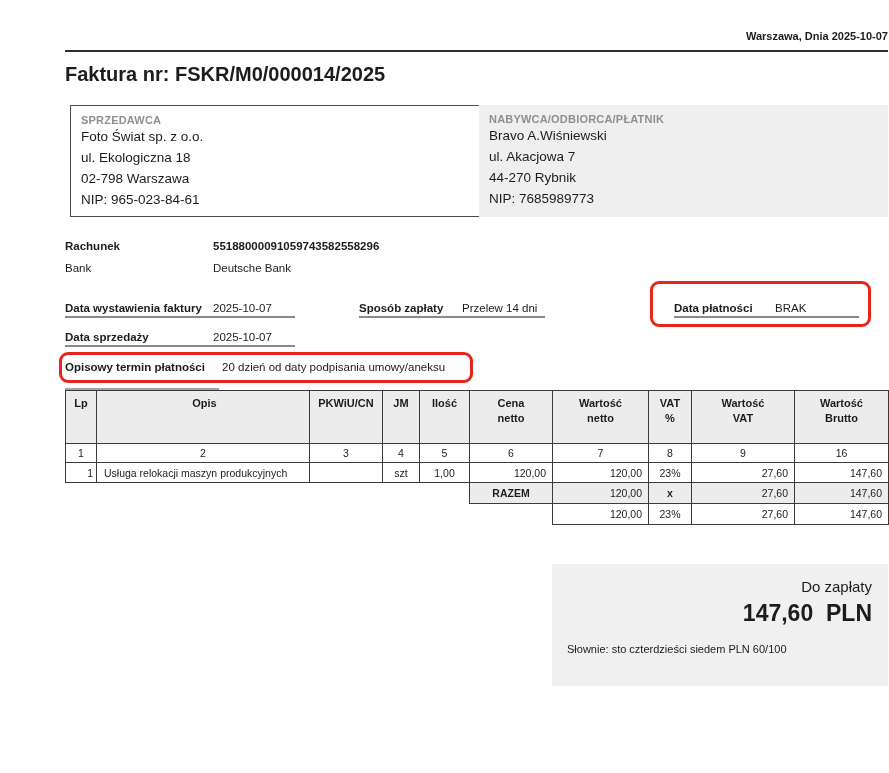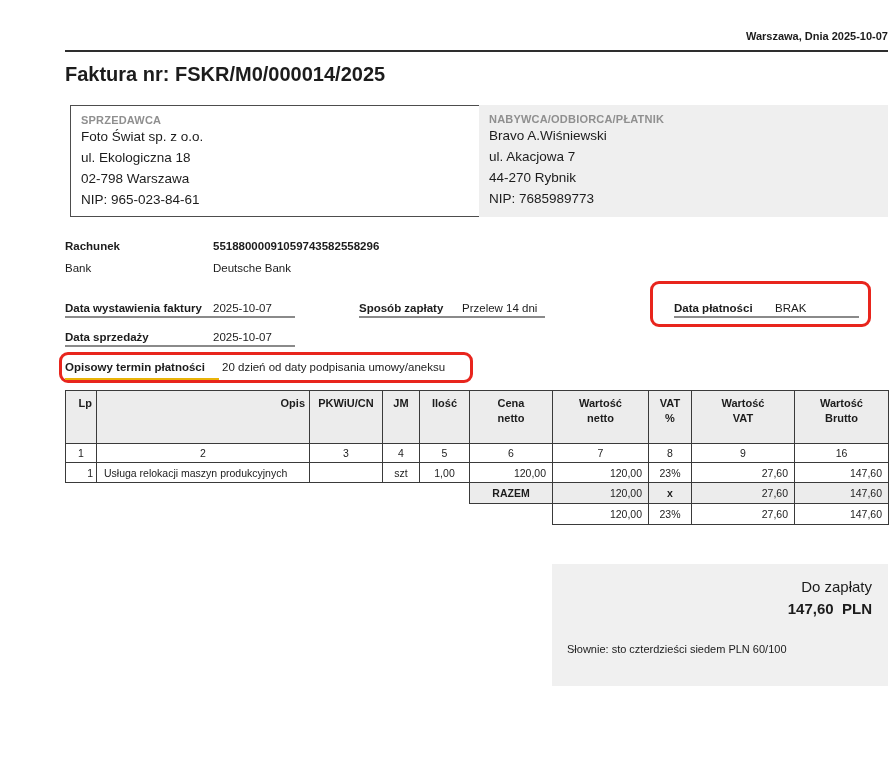--- a/index.html
+++ b/index.html
@@ -24,34 +24,34 @@
   
   .fld{font-size:11.5px;}
   .fld-line{position:absolute;height:0;border-top:2px solid #8a8a8a;}
   .annot{position:absolute;box-sizing:border-box;border:3px solid var(--annot-red,#e8251d);border-radius:9px;background:transparent;}
 
   
   .inv-table{position:absolute;left:33px;top:390px;width:823px;border-collapse:collapse;table-layout:fixed;}
   .inv-table td,.inv-table th{border:1px solid #3a3a3a;font-size:10.5px;padding:0 4px;overflow:hidden;white-space:nowrap;}
   .inv-table th{background:var(--hdr-gray,#ececec);font-weight:bold;font-size:11px;vertical-align:top;padding-top:5px;line-height:15px;height:47px;}
   .inv-table th.ctr{}
-  .inv-table th.lft{text-align:right;padding-left:7px;}
+  .inv-table th.lft{text-align:center;padding-left:7px;}
   .inv-table tr.nums td{height:18px;text-align:center;}
   .inv-table tr.item td{height:19px;}
   .inv-table tr.sum td{height:20px;}
   .inv-table td.rt{text-align:right;padding-right:6px;}
   .inv-table td.ct{text-align:center;}
   .inv-table td.lf{text-align:left;padding-left:7px;}
   .inv-table td.blank{border:none;background:#fff;}
   .inv-table td.gray{background:var(--hdr-gray,#ececec);}
 
   
   .summary{left:520px;top:564px;width:336px;height:122px;background:#f0f0f0;}
   .summary .due{position:absolute;top:14px;right:16px;font-size:15px;}
-  .summary .amount{position:absolute;top:36px;right:16px;font-size:15px;font-weight:bold;white-space:pre;}
+  .summary .amount{position:absolute;top:36px;right:16px;font-size:23px;font-weight:bold;white-space:pre;}
   .summary .words{position:absolute;top:79px;left:15px;font-size:11px;}
 
   .uwagi{left:33px;top:704px;font-size:10px;font-weight:bold;}
 </style>
 </head>
 <body>
 
 <div class="page">
 
   <div class="abs place-date">Warszawa, Dnia 2025-10-07</div>
@@ -90,21 +90,21 @@
   <div class="annot" style="left:618px;top:281px;width:221px;height:46px;"></div>
   <div class="abs fld b" style="left:642px;top:302px;">Data płatności</div>
   <div class="abs fld" style="left:743px;top:302px;">BRAK</div>
   <div class="fld-line" style="left:642px;top:316px;width:185px;"></div>
 
   <div class="abs fld b" style="left:33px;top:331px;">Data sprzedaży</div>
   <div class="abs fld" style="left:181px;top:331px;">2025-10-07</div>
   <div class="fld-line" style="left:33px;top:345px;width:230px;"></div>
 
   <div class="annot" style="left:27px;top:352px;width:414px;height:31px;"></div>
-  <div class="abs fld b" style="left:33px;top:361px;border-bottom:2px solid #eab308;padding-right:14px;padding-bottom:5px;">Opisowy termin płatności</div>
+  <div class="abs fld b" style="left:33px;top:361px;border-bottom:2px solid #a3a3a3;padding-right:14px;padding-bottom:15px;">Opisowy termin płatności</div>
   <div class="abs fld" style="left:190px;top:361px;">20 dzień od daty podpisania umowy/aneksu</div>
 
   <table class="inv-table">
     <colgroup>
       <col style="width:31px">
         <col style="width:213px">
         <col style="width:73px">
         <col style="width:37px">
         <col style="width:50px">
       <col style="width:83px">

